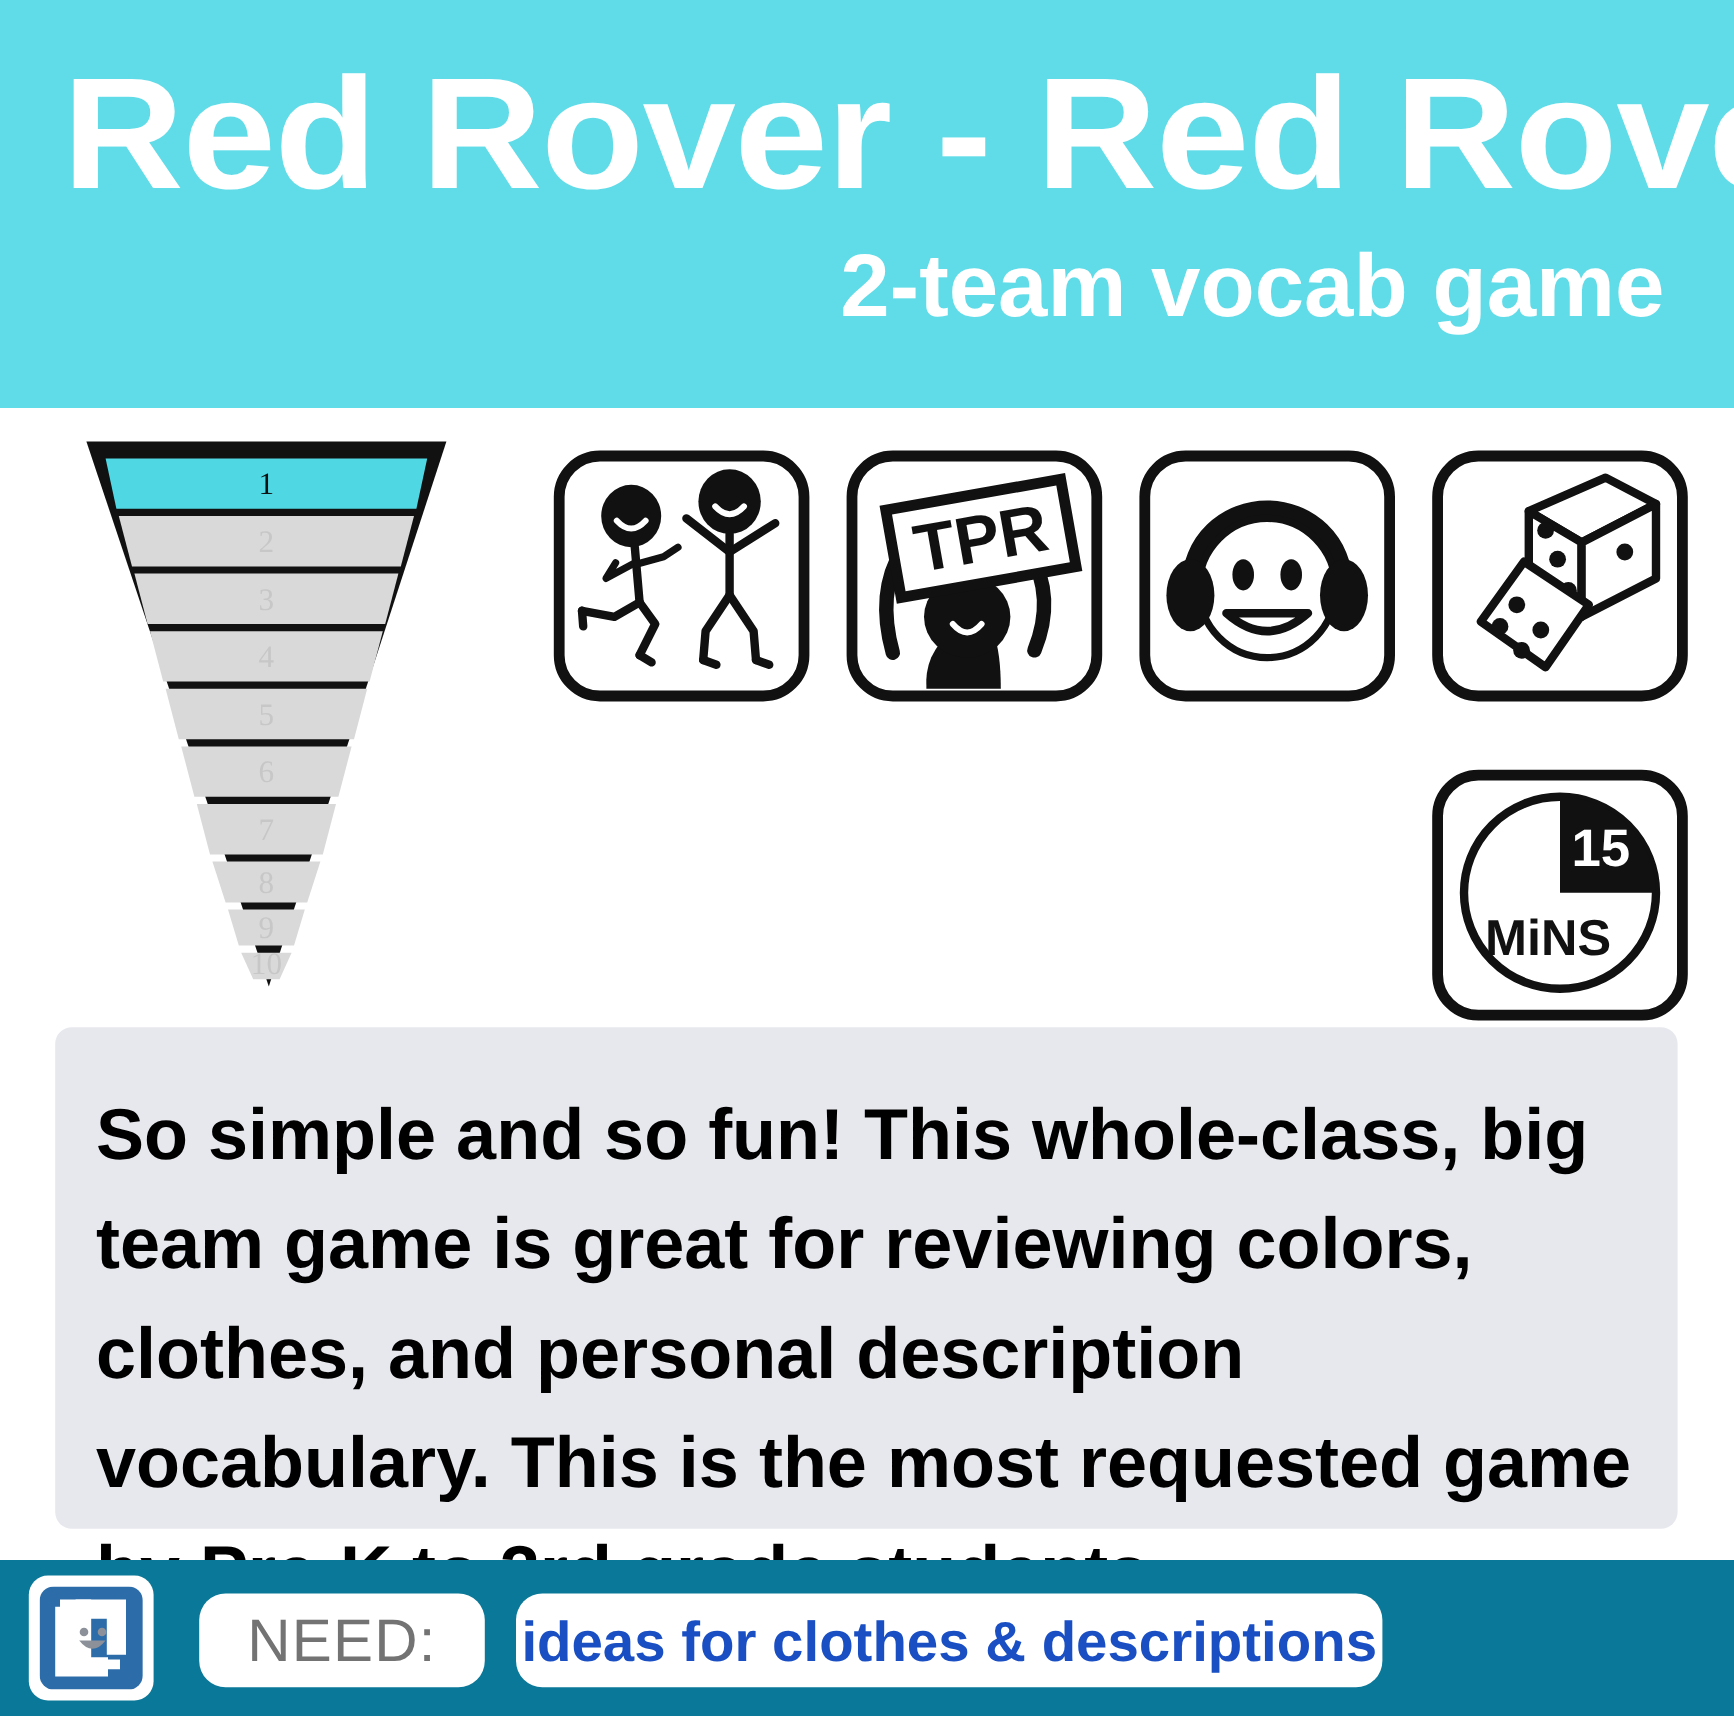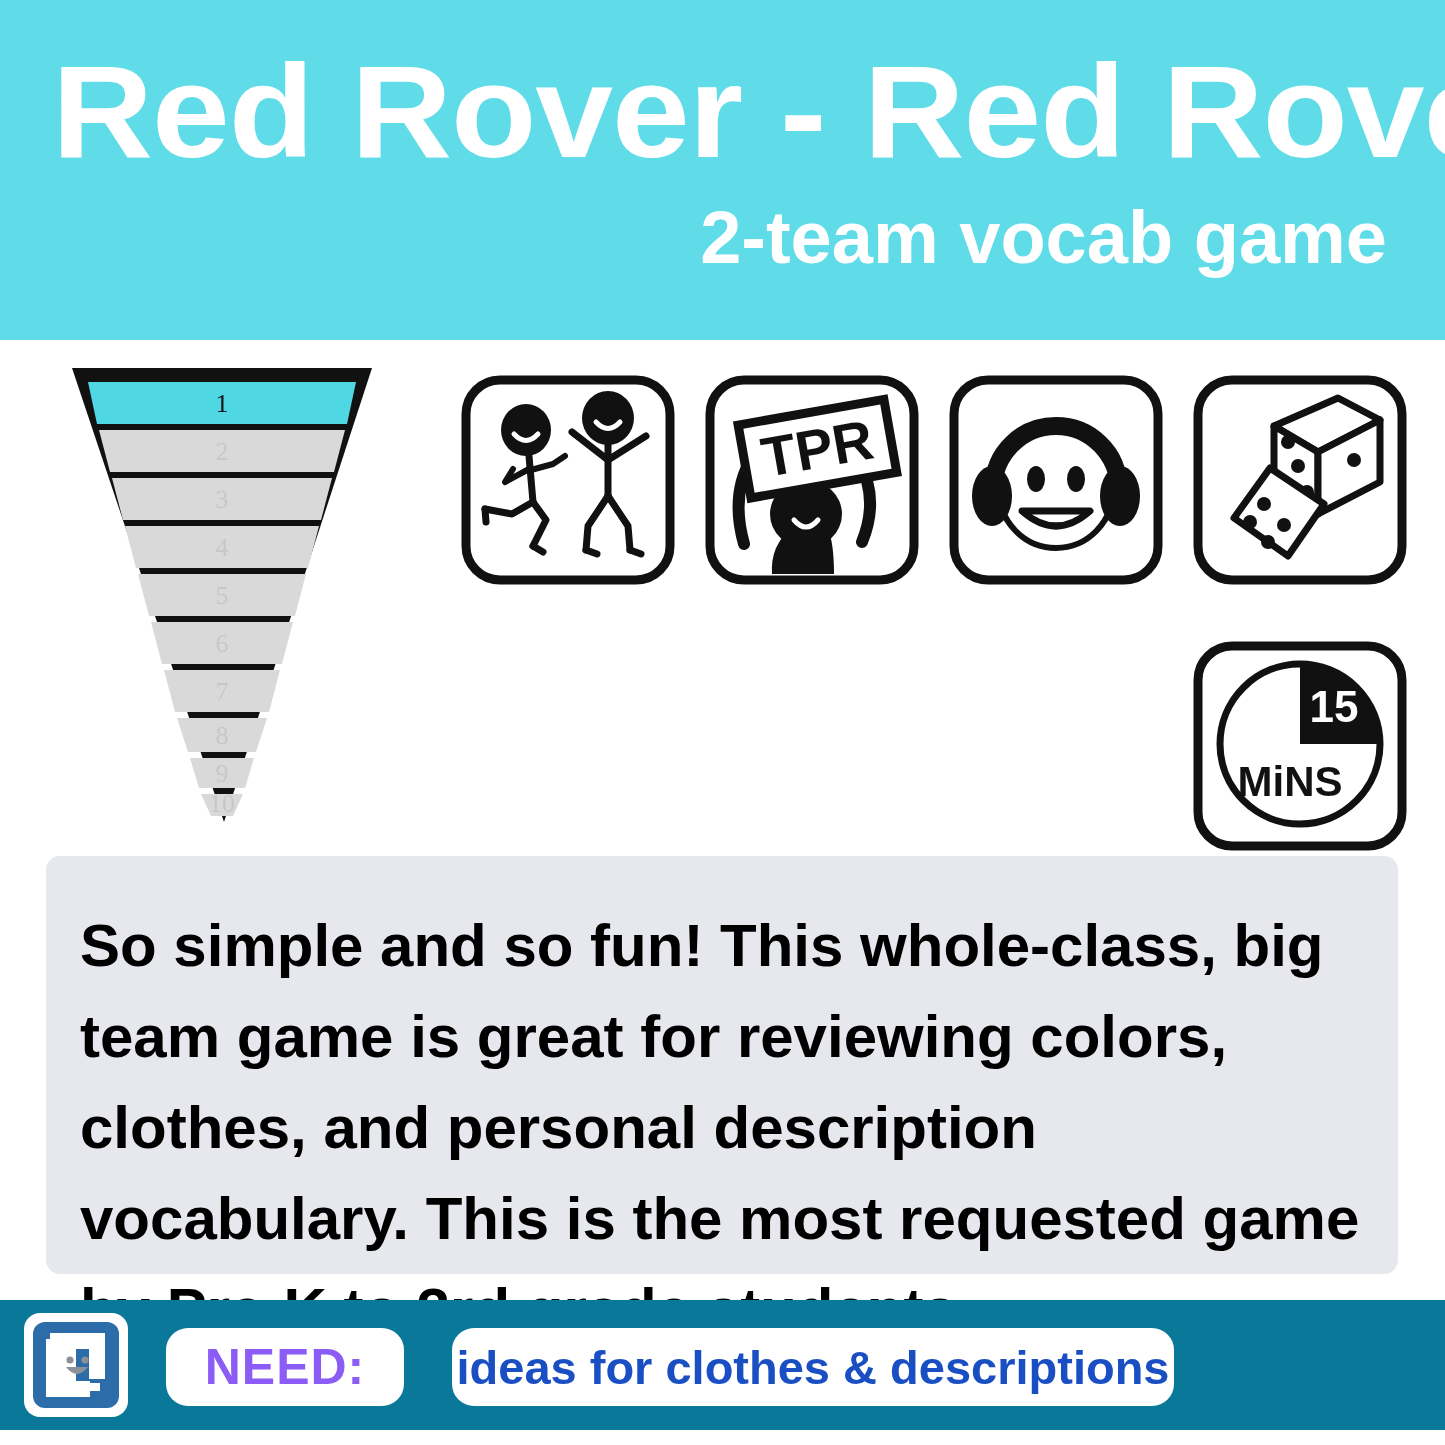--- a/index.html
+++ b/index.html
@@ -129,27 +129,27 @@
     box-sizing: border-box;
   }
   #need-pill {
     left: 166px;
     top: 1328px;
     width: 238px;
     height: 78px;
   }
   #need-label {
     font-family: "Liberation Sans Narrow", "Liberation Sans", sans-serif;
-    font-weight: bold;
+    font-weight: normal;
     font-size: 50px;
-    color: #8b5cf6;
+    color: #737373;
     letter-spacing: 1px;
   }
   #link-pill {
-    left: 452px;
+    left: 430px;
     top: 1328px;
     width: 722px;
     height: 78px;
   }
   #link-label {
     font-family: "Liberation Sans Narrow", "Liberation Sans", sans-serif;
     font-weight: bold;
     font-size: 47px;
     color: #1A4FC4;
     letter-spacing: 0px;

